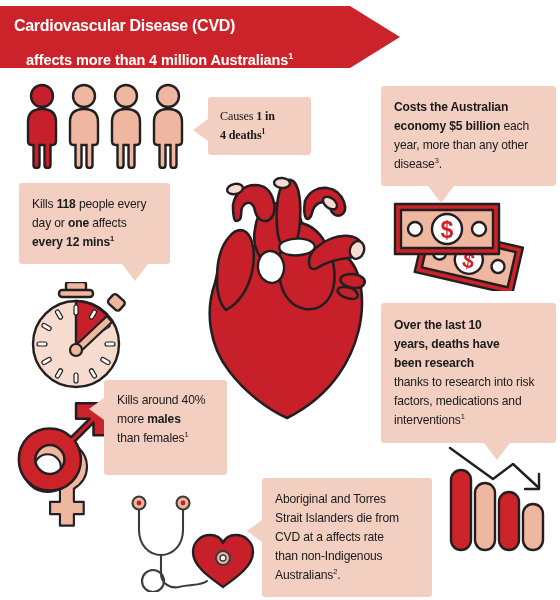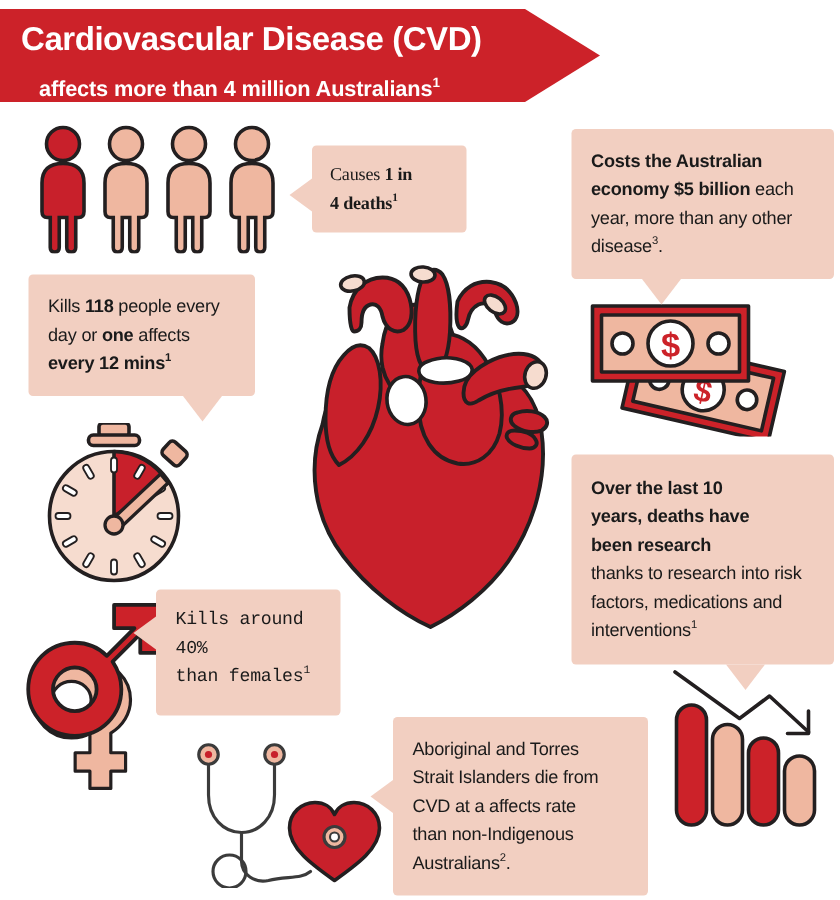--- a/index.html
+++ b/index.html
@@ -26,21 +26,21 @@
     top: 6px;
     width: 400px;
     height: 62px;
     background: #CC2229;
     box-sizing: border-box;
     padding: 7px 0 0 14px;
     clip-path: polygon(0 0, 350px 0, 400px 50%, 350px 100%, 0 100%);
   }
   .banner-title {
     color: #ffffff;
-    font-size: 22px;
+    font-size: 16px;
     font-weight: bold;
     letter-spacing: -0.3px;
     line-height: 26px;
     margin: 0;
     white-space: nowrap;
   }
   .banner-sub {
     color: #ffffff;
     font-size: 14.5px;
     font-weight: bold;
@@ -81,21 +81,21 @@
     border-right: 13px solid transparent;
     border-top: 17px solid #F2CFC1;
     bottom: -17px;
   }
 
   
   #callout-deaths      { left: 208px; top: 97px;  width: 103px; padding: 10px 10px 10px 12px; font-family: Liberation Serif, serif; }
   #callout-cost        { left: 381px; top: 86px;  width: 175px; padding: 12px 12px 12px 13px; }
   #callout-kills       { left: 19px;  top: 183px; width: 151px; padding: 12px 10px 12px 13px; }
   #callout-declining   { left: 381px; top: 303px; width: 175px; padding: 13px 12px 13px 13px; }
-  #callout-males       { left: 104px; top: 393px; width: 123px; padding: 11px 10px 16px 13px; font-family: Liberation Mono, monospace; }
+  #callout-males       { left: 104px; top: 380px; width: 123px; padding: 11px 10px 27px 13px; }
   #callout-indigenous  { left: 262px; top: 478px; width: 170px; padding: 12px 10px 12px 13px; }
 
   
   .icon { position: absolute; }
   #people-icon      { left: 22px;  top: 83px;  width: 166px; height: 86px; }
   #heart-icon       { left: 193px; top: 163px; width: 190px; height: 260px; }
   #stopwatch-icon   { left: 24px;  top: 282px; width: 112px; height: 108px; }
   #money-icon       { left: 391px; top: 196px; width: 136px; height: 95px; }
   #gender-icon      { left: 13px;  top: 388px; width: 97px; height: 157px; }
   #stethoscope-icon { left: 128px; top: 492px; width: 135px; height: 100px; }
@@ -315,20 +315,21 @@
         <div class="callout-text"><span>thanks to research into risk</span></div>
         <div class="callout-text"><span>factors, medications and</span></div>
         <div class="callout-text"><span>interventions</span><span class="sup">1</span></div>
       </div>
   </div>
 
   <div class="callout" id="callout-males">
     <div class="tail tail-left" style="top:18px;"></div>
     <div class="callout-body">
         <div class="callout-text"><span>Kills around 40%</span></div>
+        <div class="callout-text"><span>more </span><span class="b">males</span></div>
         <div class="callout-text"><span>than females</span><span class="sup">1</span></div>
       </div>
   </div>
 
   <div class="callout" id="callout-indigenous">
     <div class="tail tail-left" style="top:42px;"></div>
     <div class="callout-body">
         <div class="callout-text"><span>Aboriginal and Torres</span></div>
         <div class="callout-text"><span>Strait Islanders die from</span></div>
         <div class="callout-text"><span>CVD at a affects rate</span></div>

